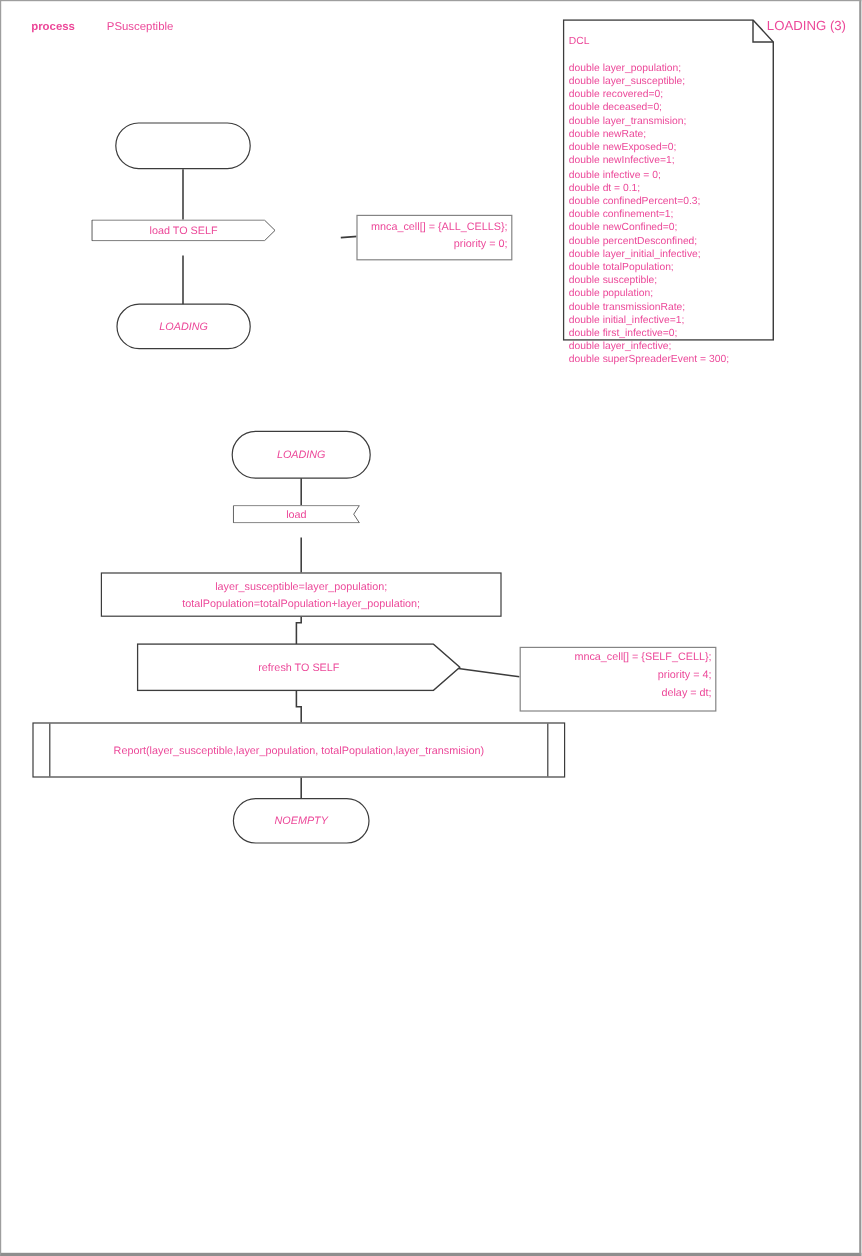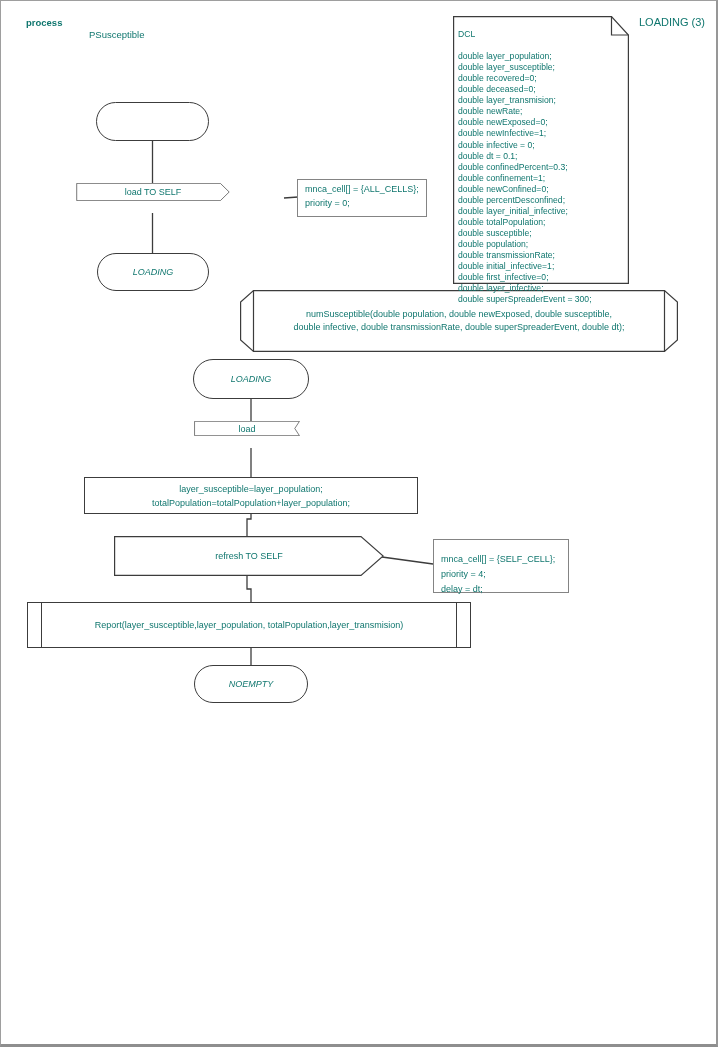--- a/index.html
+++ b/index.html
@@ -5,36 +5,36 @@
   html,body{margin:0;padding:0;background:#fff;}
   .page{
     position:relative;
     width:718px;height:1047px;
     box-sizing:border-box;
     background:#fff;
     border:1px solid #9e9e9e;
     border-right:2px solid #979797;
     border-bottom:3px solid #8e8e8e;
     font-family:"Liberation Sans", sans-serif;
-    color:#0f766e;
+    color:#ec4899;
     overflow:hidden;
   }
   .hdr-keyword{position:absolute;left:25px;top:16px;font-size:9.5px;font-weight:bold;}
-  .hdr-name{position:absolute;left:88px;top:16px;font-size:9.5px;margin-top:12px;}
+  .hdr-name{position:absolute;left:88px;top:16px;font-size:9.5px;}
   .page-label{position:absolute;left:638px;top:15px;font-size:11px;}
   .conn{position:absolute;left:0;top:0;width:718px;height:1047px;}
   .node{position:absolute;box-sizing:border-box;display:flex;align-items:center;justify-content:center;text-align:center;font-size:9px;background:transparent;}
   .stadium{border:1.3px solid #3c3c3c;border-radius:19.5px;background:#fff;font-style:italic;}
   .box{border:1.3px solid #3c3c3c;background:#fff;}
   .shape-svg{position:absolute;left:0;top:0;width:100%;height:100%;}
   .lbl{position:relative;z-index:1;}
   .pre{white-space:pre-line;}
   .attrs{position:absolute;box-sizing:border-box;border:1px solid #848484;background:#fff;
-         font-size:9px;line-height:13.5px;white-space:pre-line;text-align:left;padding:3px 3px 0 7px;}
-  .dcl{position:absolute;left:452px;top:15px;width:176px;height:268px;}
+         font-size:9px;line-height:13.5px;white-space:pre-line;text-align:right;padding:3px 3px 0 7px;}
+  .dcl{position:absolute;left:468px;top:15px;width:176px;height:268px;}
   .dcl-text{position:absolute;left:5px;top:2px;right:2px;font-size:8.6px;line-height:11.05px;white-space:pre-line;text-align:left;}
   .dbl{position:absolute;top:0;bottom:0;width:0;border-left:1.3px solid #3c3c3c;}
 </style>
 </head>
 <body>
 
 <div class="page">
 
   <span class="hdr-keyword">process</span>
   <span class="hdr-name">PSusceptible</span>
@@ -96,28 +96,20 @@
     <span class="lbl">load TO SELF</span>
   </div>
 
   <div class="attrs" style="left:296px;top:178px;width:130px;height:38px;">mnca_cell[] = {ALL_CELLS};
 priority = 0;</div>
 
   <div class="node stadium" style="left:96px;top:252px;width:112px;height:38px;">
     <span class="lbl">LOADING</span>
   </div>
 
-  <div class="node" style="left:239px;top:289px;width:438px;height:62px;line-height:13.5px;">
-    <svg class="shape-svg" viewBox="0 0 438 62">
-      <path d="M13.5,0.6 H424.5 L437.4,12 V50 L424.5,61.4 H13.5 L0.6,50 V12 Z" fill="#fff" stroke="#3c3c3c" stroke-width="1.2"></path>
-      <path d="M13.5,0.6 V61.4 M424.5,0.6 V61.4" fill="none" stroke="#3c3c3c" stroke-width="1.2"></path>
-    </svg>
-    <span class="lbl pre">numSusceptible(double population, double newExposed, double susceptible,
-double infective, double transmissionRate, double superSpreaderEvent, double dt);</span>
-  </div>
 
   <div class="node stadium" style="left:192px;top:358px;width:116px;height:40px;border-radius:20px;">
     <span class="lbl">LOADING</span>
   </div>
 
   <div class="node" style="left:151px;top:420px;width:190px;height:15px;">
     <svg class="shape-svg" viewBox="0 0 190 27">
       <path d="M0.6,0.6 H189.4 L181,13.5 L189.4,26.4 H0.6 Z" fill="#fff" stroke="#3c3c3c" stroke-width="1.2"></path>
     </svg>
     <span class="lbl">load</span>
@@ -126,21 +118,21 @@
   <div class="node" style="left:113px;top:535px;width:270px;height:40px;">
     <svg class="shape-svg" viewBox="0 0 270 40">
       <path d="M0.6,0.6 H247 L269.2,20 L247,39.4 H0.6 Z" fill="#fff" stroke="#3c3c3c" stroke-width="1.2"></path>
     </svg>
     <span class="lbl">refresh TO SELF</span>
   </div>
 
   <div class="node box pre" style="left:83px;top:476px;width:334px;height:37px;line-height:14px;">layer_susceptible=layer_population;
 totalPopulation=totalPopulation+layer_population;</div>
 
-  <div class="attrs" style="left:432px;top:538px;width:136px;height:54px;line-height:14.8px;padding-top:12px;">mnca_cell[] = {SELF_CELL};
+  <div class="attrs" style="left:432px;top:538px;width:164px;height:54px;line-height:14.8px;padding-top:0;">mnca_cell[] = {SELF_CELL};
 priority = 4;
 delay = dt;</div>
 
   <div class="node stadium" style="left:193px;top:664px;width:114px;height:38px;">
     <span class="lbl">NOEMPTY</span>
   </div>
 
   <div class="node box" style="left:26px;top:601px;width:444px;height:46px;">
     <div class="dbl" style="left:13px;"></div>
     <div class="dbl" style="right:13px;"></div>

